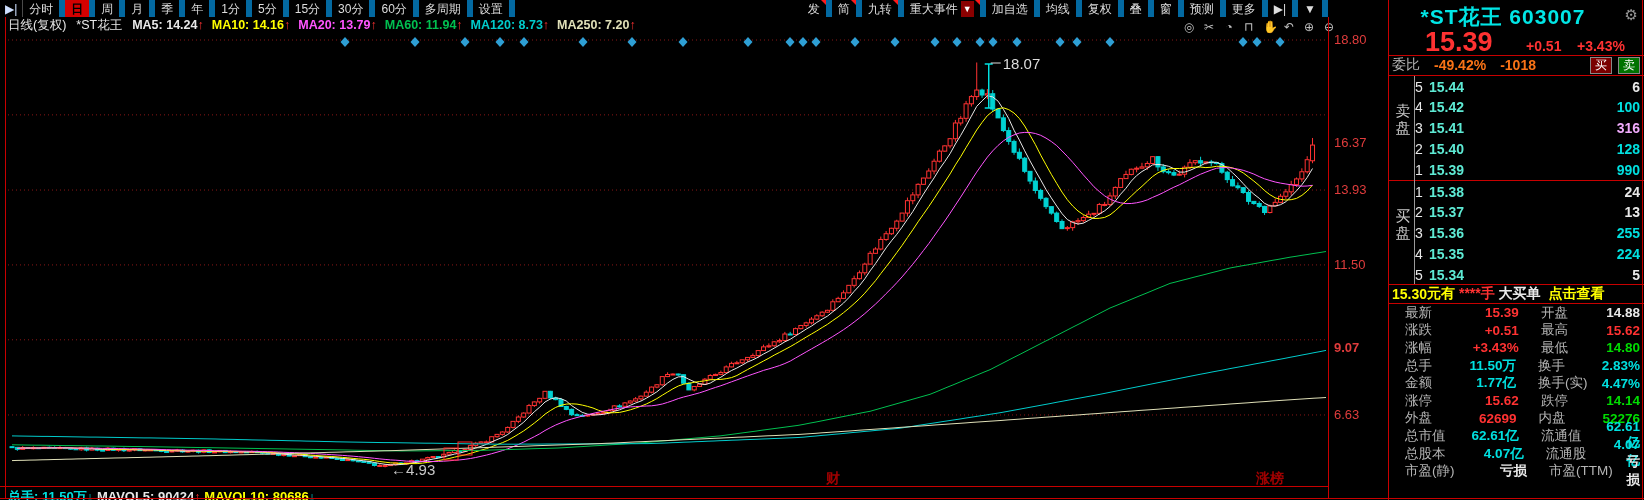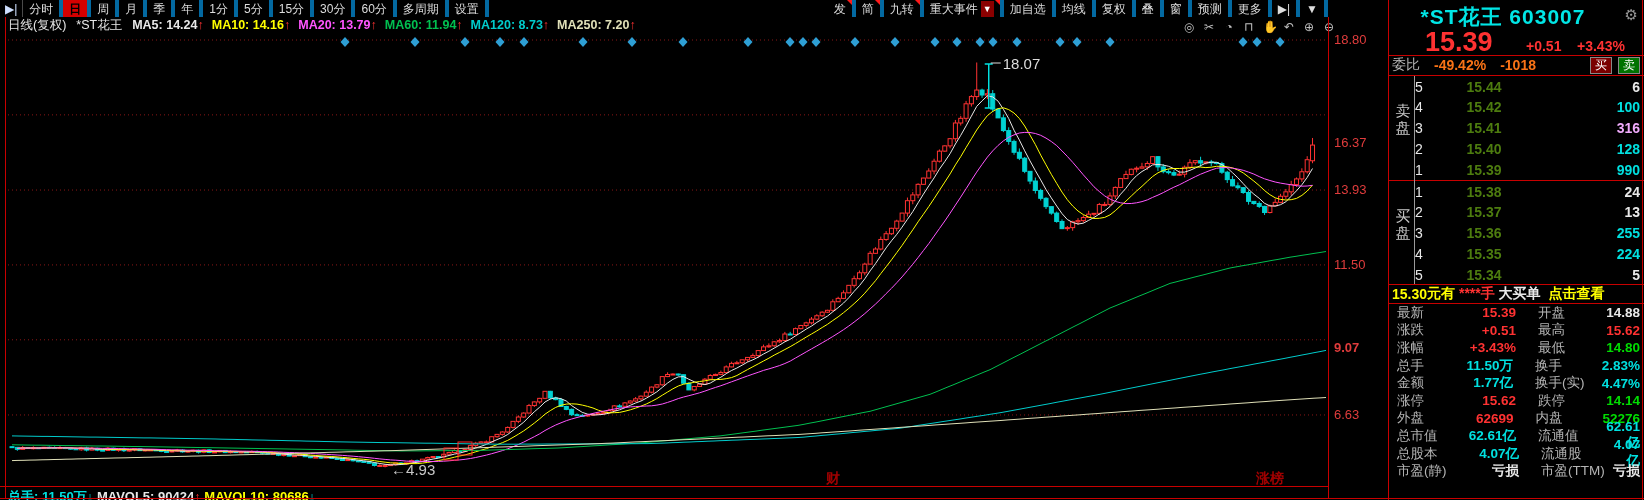--- a/index.html
+++ b/index.html
@@ -3,21 +3,21 @@
 <meta charset="utf-8">
 <style>
   html,body{margin:0;padding:0;background:#000;}
   #app{position:relative;width:1644px;height:500px;background:#000;overflow:hidden;
        font-family:"Liberation Sans","DejaVu Sans",sans-serif;}
   svg text{font-family:"Liberation Sans","DejaVu Sans",sans-serif;}
   
   #toolbar-row{position:absolute;left:0;top:0;width:1328px;height:17px;display:flex;
       align-items:stretch;background:#000;z-index:5;font-size:12px;color:#ddd;}
   .tab,.rtool{position:relative;display:flex;align-items:center;padding:0 6px;
-      border-right:4px solid #0369a1;white-space:nowrap;cursor:default;line-height:16px;}
+      border-right:6px solid #0369a1;white-space:nowrap;cursor:default;line-height:16px;}
   .tab.active{background:#d40000;color:#000;font-weight:bold;}
   .rtools{margin-left:auto;display:flex;}
   .badge{position:absolute;top:0;right:0;width:0;height:0;
       border-left:5px solid transparent;border-top:5px solid #ff1a1a;}
   .dd{background:#8b0000;color:#fff;font-size:9px;padding:0 2px;margin-left:3px;}
   #collapse-icon{display:flex;align-items:center;padding:0 5px;color:#cfe0ff;border-right:1px solid #4a4a4a;}
   
   #info-row{position:absolute;left:0;top:17px;height:16px;display:flex;align-items:center;
       z-index:5;font-size:12.5px;white-space:nowrap;padding-left:8px;background:transparent;}
   #info-row .seg{margin-right:10px;color:#e8e8e8;}
@@ -50,27 +50,27 @@
       border:1px solid #888;margin-left:6px;}
   #buy-btn{background:#7a0000;margin-left:auto;}
   #sell-btn{background:#007300;margin-right:4px;}
   .book{position:absolute;left:0;width:255px;}
   #sell-box{top:76px;height:104px;}
   #buy-box{top:181px;height:103px;}
   .col-label{position:absolute;left:6px;width:16px;color:#c8c8c8;font-size:15px;line-height:17px;
       text-align:center;white-space:pre-line;}
   .lvl{position:absolute;left:26px;width:229px;height:21px;display:flex;align-items:center;font-size:14px;}
   .lvl .n{color:#e8e8e8;width:14px;}
-  .lvl .p{color:#4d7c0f;font-weight:bold;width:110px;text-align:center;}
+  .lvl .p{color:#5eead4;font-weight:bold;width:110px;text-align:left;}
   .lvl .v{font-weight:bold;flex:1;text-align:right;padding-right:4px;}
   #banner{position:absolute;left:0;top:285px;width:255px;height:18px;display:flex;align-items:center;
       font-size:14px;font-weight:bold;white-space:pre;padding-left:3px;}
   #stats{position:absolute;left:0;top:304px;width:255px;}
   .srow{height:17.6px;display:flex;align-items:center;font-size:13.5px;}
-  .srow .sl{color:#b4b4b4;margin-left:8px;}
+  .srow .sl{color:#b4b4b4;margin-left:16px;}
   .srow .sv{font-weight:bold;text-align:right;}
   .srow .sl1{width:60px;}
   .srow .sv1{width:62px;}
   .srow .sl2{width:70px;margin-left:22px;}
   .srow .sv2{flex:1;padding-right:4px;}
 </style>
 </head>
 <body>
 
 <div id="app">

